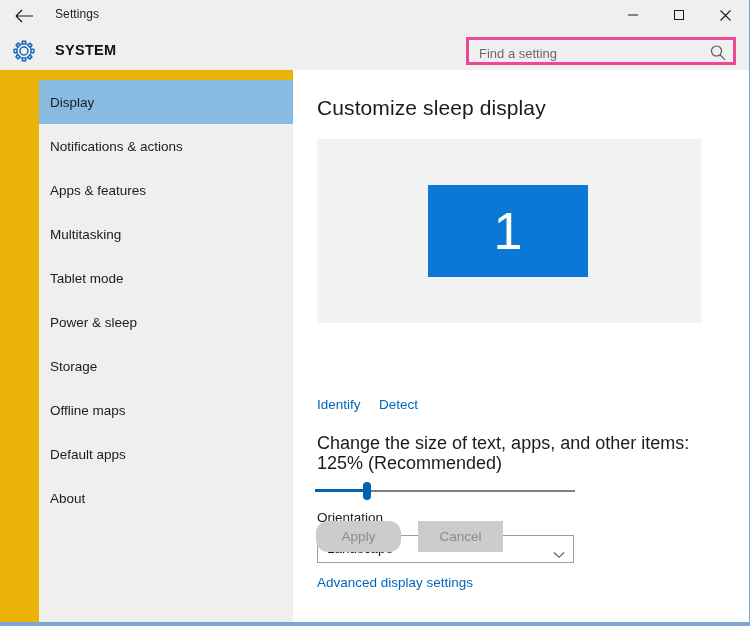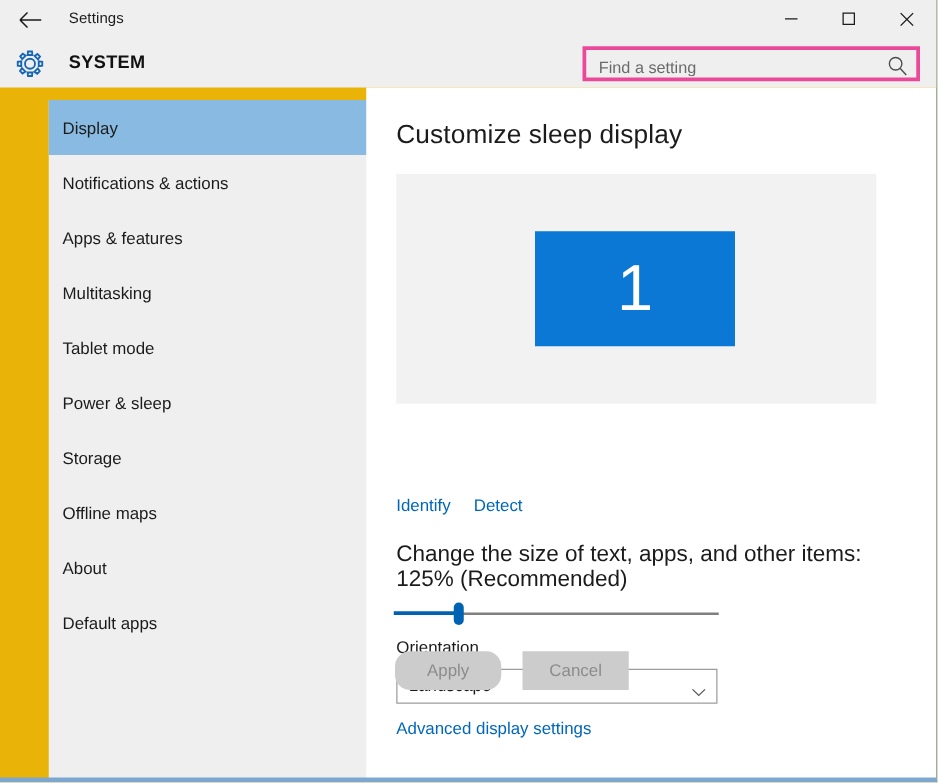--- a/index.html
+++ b/index.html
@@ -347,24 +347,24 @@
       <div class="nav-item">
         <span>Power &amp; sleep</span>
       </div>
       <div class="nav-item">
         <span>Storage</span>
       </div>
       <div class="nav-item">
         <span>Offline maps</span>
       </div>
       <div class="nav-item">
+        <span>Default apps</span>
+      </div>
+      <div class="nav-item">
         <span>About</span>
-      </div>
-      <div class="nav-item">
-        <span>Default apps</span>
       </div>
     </div>
 
   <div id="content">
 
     <div id="page-title">Customize sleep display</div>
 
     <div id="monitor-panel">
       <div id="monitor-1" style="background: rgb(10, 120, 212);">
         <span id="monitor-1-number">1</span>

